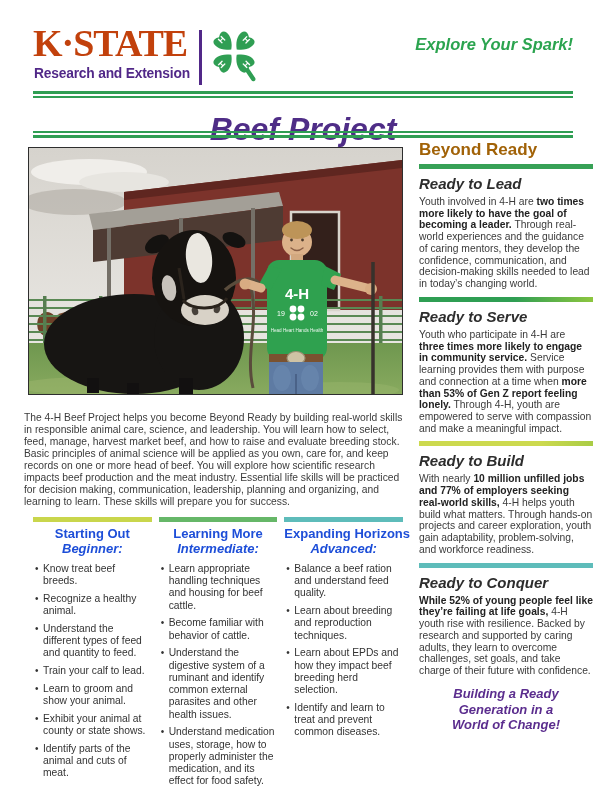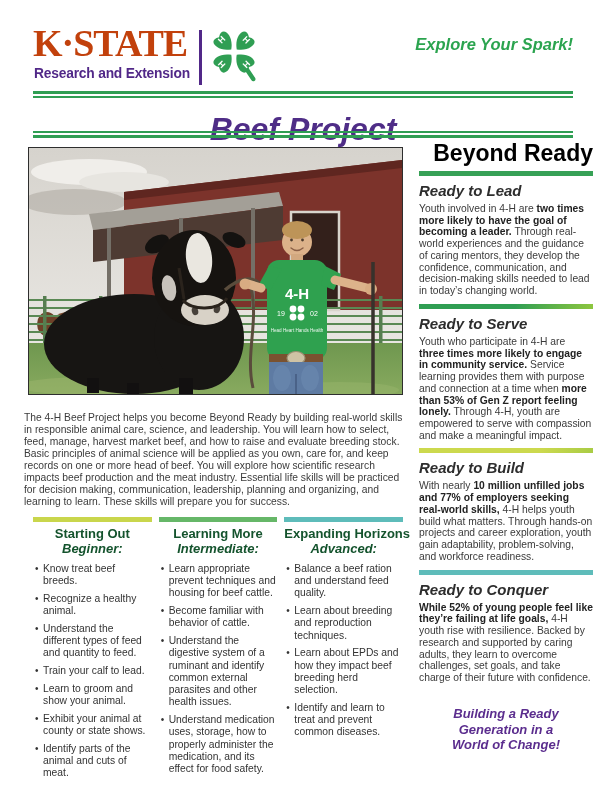--- a/index.html
+++ b/index.html
@@ -33,38 +33,38 @@
          font-size:10.3px;line-height:1.16;color:#3b3b3b;}
 
   
   .columns{position:absolute;left:33px;top:517px;width:370px;display:flex;gap:7px;}
   .pcol{flex:1;min-width:0;}
   .pcol-bar{height:5px;margin-bottom:5px;}
   .bar-0{background:#c9d64c;}
   .bar-1{background:#66b768;}
   .bar-2{background:#5ebcba;}
   .pcol h3{margin:0 0 6px;text-align:center;font-size:13px;line-height:1.15;
-           color:#14532d;white-space:nowrap;}
+           color:#1d4ed8;white-space:nowrap;}
   .pcol h3 .sub{font-style:italic;}
   .pcol ul{list-style:none;margin:0;padding:0 0 0 2px;font-size:10.3px;line-height:1.19;color:#333;}
   .pcol li{position:relative;padding-left:8px;margin-bottom:5.5px;}
   .pcol li::before{content:"\2022";position:absolute;left:0;top:0;font-size:10px;color:#333;}
 
   
   .sidebar{position:absolute;left:419px;top:140px;width:174px;}
-  .sidebar h2{margin:0 0 4px;text-align:right;font-size:23px;color:#000000;}
+  .sidebar h2{margin:0 0 4px;text-align:left;font-size:17px;color:#a16207;}
   .sbar{height:5px;margin:0 0 0;}
   .sb-green{background:#37a156;}
   .sb-serve{background:linear-gradient(90deg,#2f9e53 55%,#8dc63f);}
   .sb-build{background:linear-gradient(90deg,#ccd94e 70%,#a9cc45);}
   .sb-teal{background:#5ebcba;}
   .s-title{margin:6px 0 4px;font-size:15px;font-weight:bold;font-style:italic;color:#2d2d2d;}
   .s-body{margin:0 0 7px;font-size:10.3px;line-height:1.14;color:#3a3a3a;}
   .s-body .b{font-weight:bold;color:#222;}
-  .side-tagline{margin:22px 24px 0;text-align:center;font-size:13px;line-height:1.22;
+  .side-tagline{margin:9px 24px 0;text-align:center;font-size:13px;line-height:1.22;
                 font-weight:bold;font-style:italic;color:#5b2d8e;}
 </style>
 </head>
 <body>
 
 <div class="page">
 
   <div class="brand-word">K·STATE</div>
   <div class="brand-sub">Research and Extension</div>
   <div class="brand-divider"></div>
@@ -236,21 +236,21 @@
           <li>Learn to groom and show your animal.</li>
           <li>Exhibit your animal at county or state shows.</li>
           <li>Identify parts of the animal and cuts of meat.</li>
         </ul>
     </div>
     <div class="pcol">
       <div class="pcol-bar bar-1"></div>
       <h3><span>Learning More</span><br>
           <span class="sub">Intermediate:</span></h3>
       <ul>
-          <li>Learn appropriate prevent techniques and housing for beef cattle.</li>
+          <li>Learn appropriate handling techniques and housing for beef cattle.</li>
           <li>Become familiar with behavior of cattle.</li>
           <li>Understand the digestive system of a ruminant and identify common external parasites and other health issues.</li>
           <li>Understand medication uses, storage, how to properly administer the medication, and its effect for food safety.</li>
         </ul>
     </div>
     <div class="pcol">
       <div class="pcol-bar bar-2"></div>
       <h3><span>Expanding Horizons</span><br>
           <span class="sub">Advanced:</span></h3>
       <ul>

